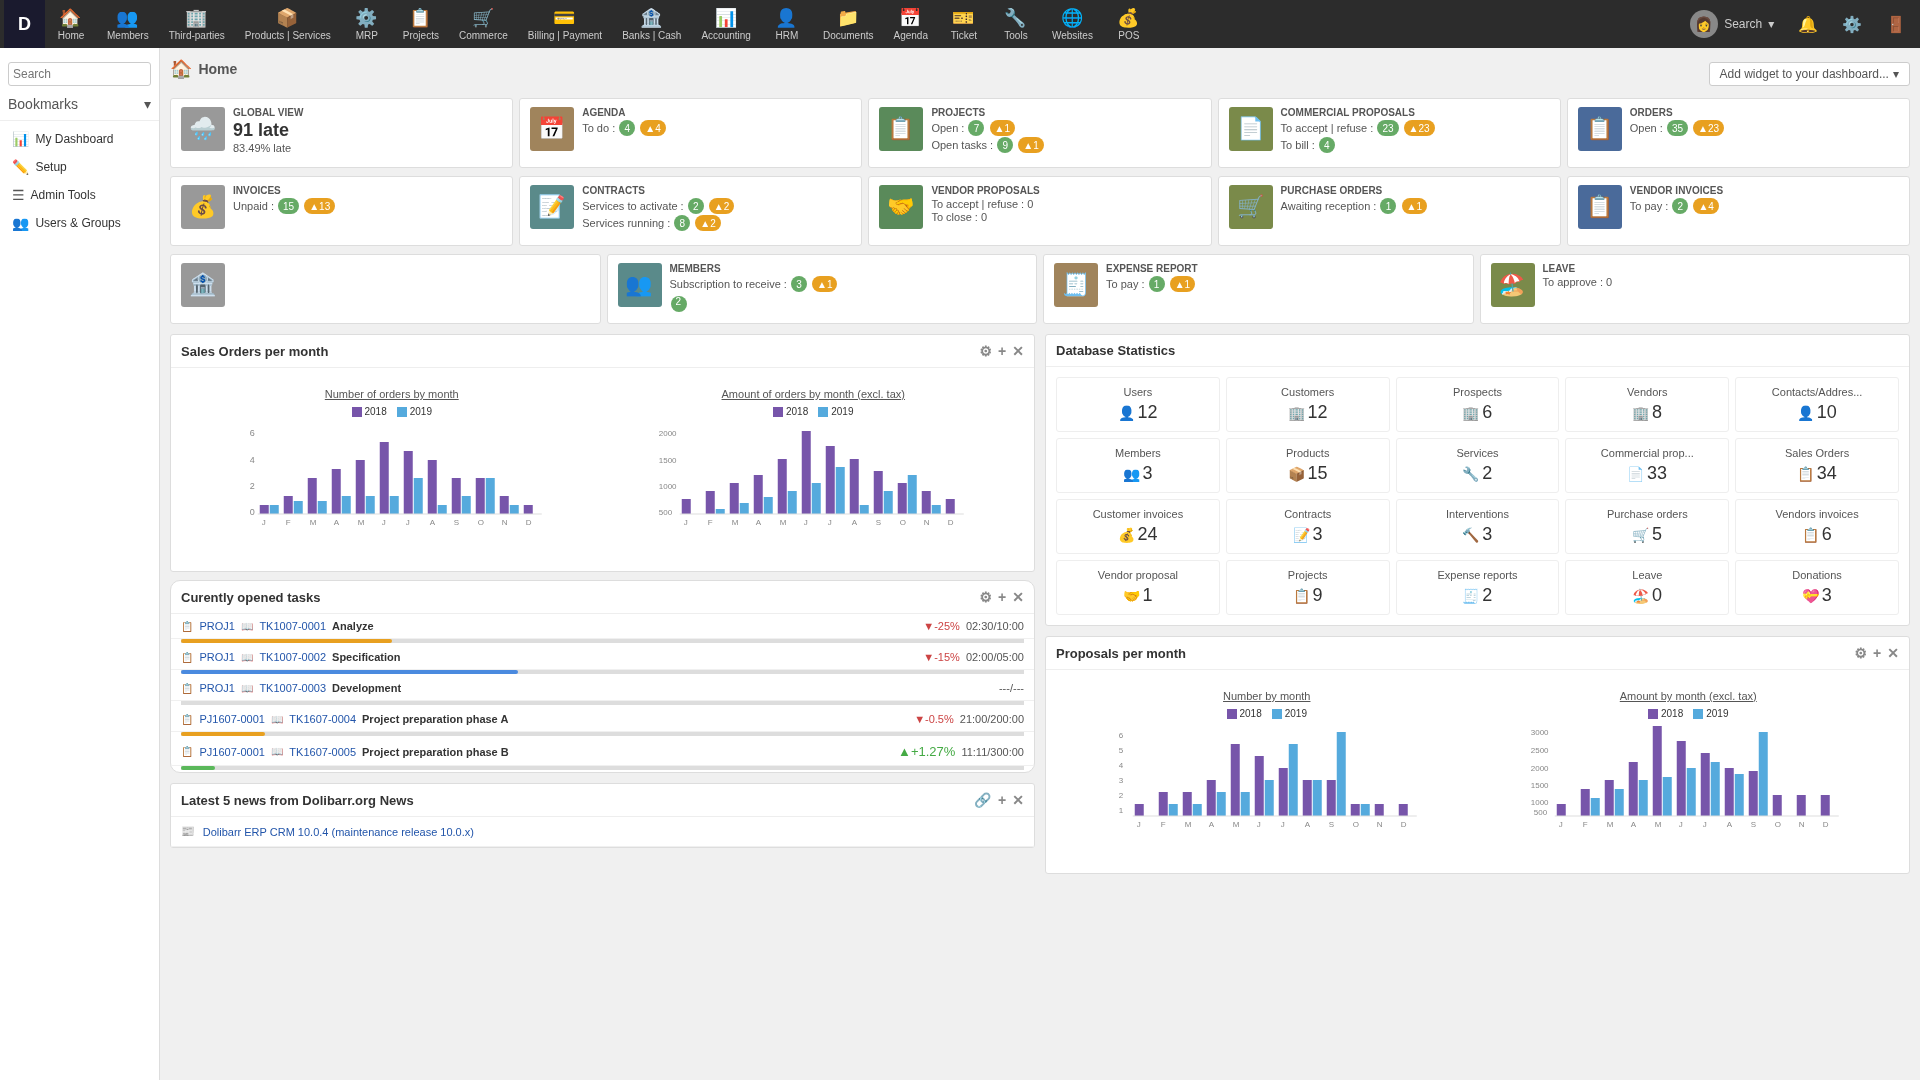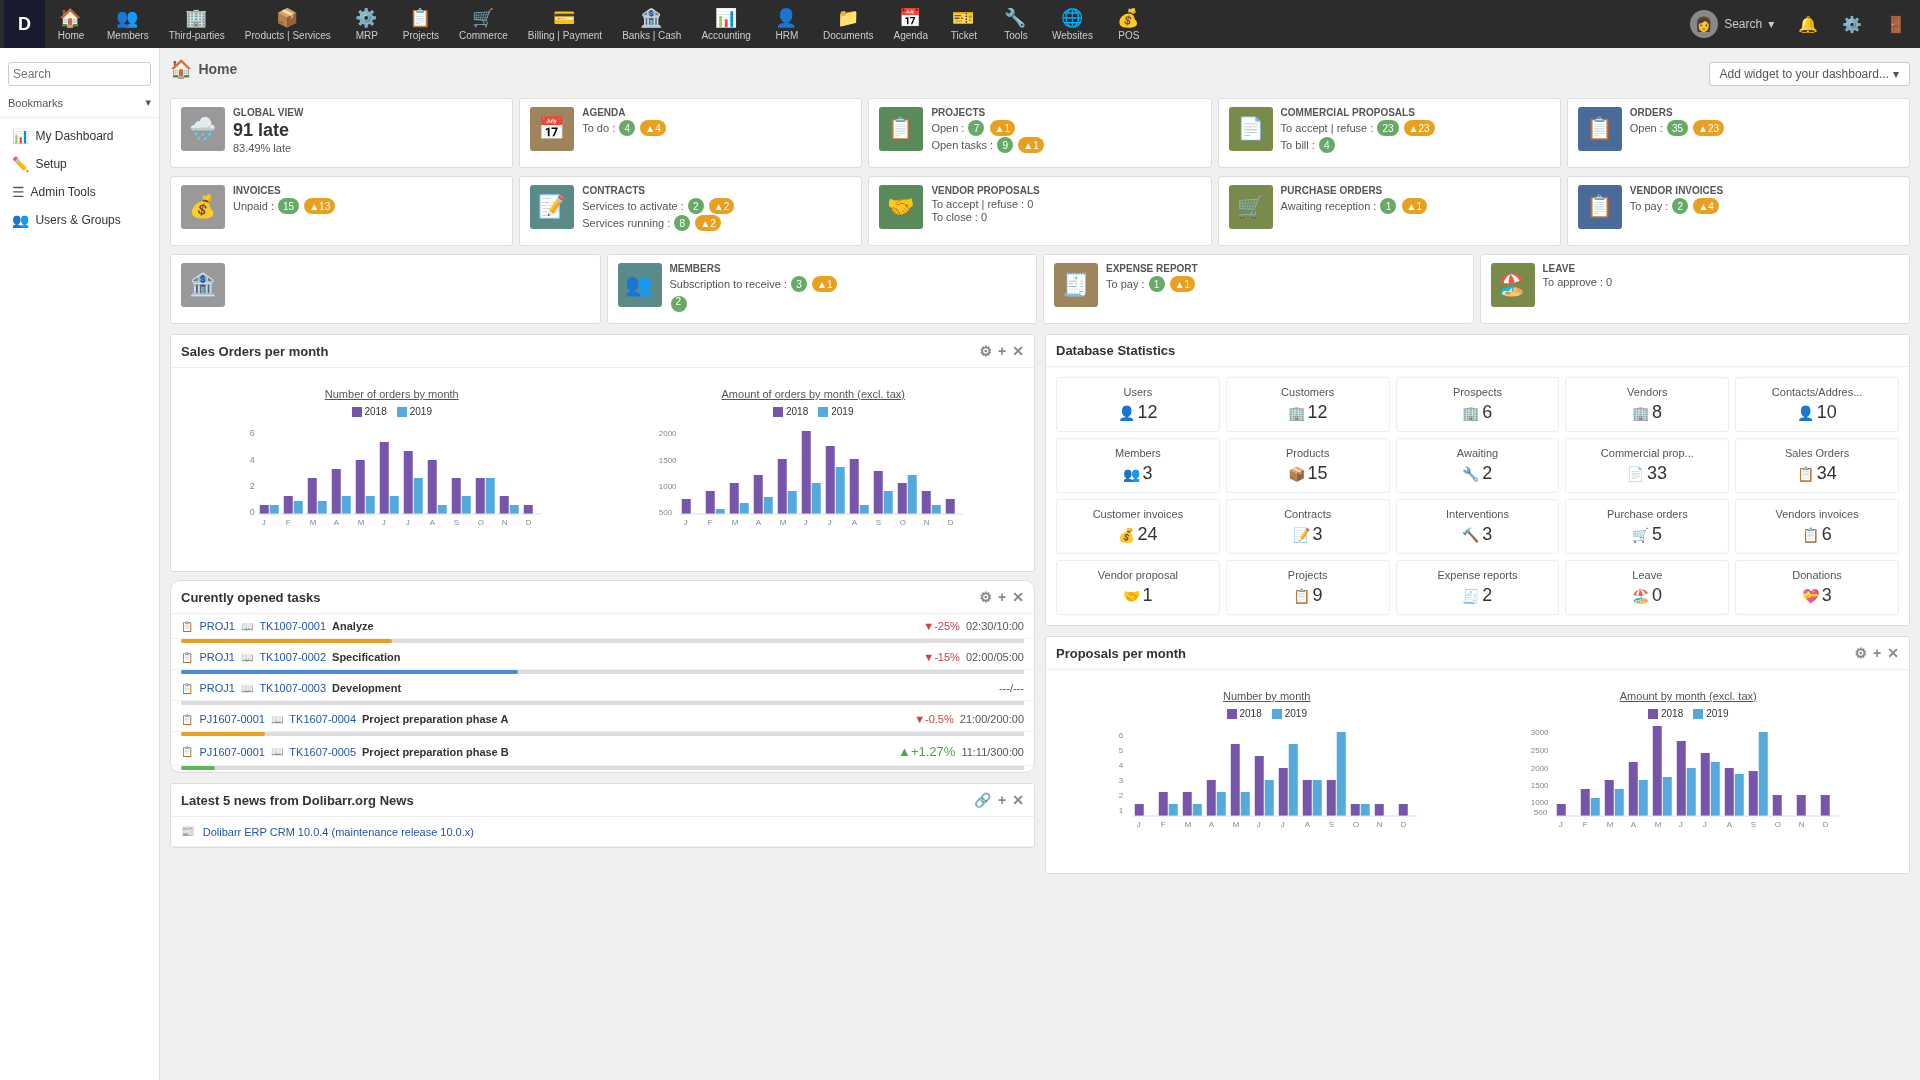--- a/index.html
+++ b/index.html
@@ -13,21 +13,21 @@
     .nav-logo { background: #1a1a2e; color: #fff; font-weight: bold; font-size: 18px; padding: 0 14px; height: 48px; display: flex; align-items: center; }
     .nav-right { margin-left: auto; display: flex; align-items: center; gap: 4px; }
     .nav-user { display: flex; align-items: center; gap: 6px; color: #ccc; padding: 0 10px; cursor: pointer; }
     .nav-user-avatar { width: 28px; height: 28px; border-radius: 50%; background: #888; display: flex; align-items: center; justify-content: center; font-size: 14px; }
 
     
     .layout { display: flex; height: calc(100vh - 48px); }
     .sidebar { width: 160px; background: #fff; border-right: 1px solid #ddd; flex-shrink: 0; padding: 8px 0; }
     .sidebar-search { padding: 6px 8px; }
     .sidebar-search input { width: 100%; border: 1px solid #ccc; border-radius: 3px; padding: 4px 4px; font-size: 12px; }
-    .sidebar-section { display: flex; align-items: center; justify-content: space-between; font-size: 11px; color: #555; padding: 4px 8px; cursor: pointer; }
+    .sidebar-section { display: flex; align-items: center; justify-content: space-between; font-size: 14px; color: #555; padding: 4px 8px; cursor: pointer; }
     .sidebar-item { display: flex; align-items: center; gap: 6px; padding: 6px 12px; cursor: pointer; font-size: 12px; color: #333; }
     .sidebar-item .s-icon { font-size: 14px; color: #555; }
     .sidebar-divider { border: none; border-top: 1px solid #eee; margin: 4px 0; }
 
     
     .main-content { flex: 1; overflow-y: auto; padding: 10px; }
 
     
     .breadcrumb { display: flex; align-items: center; gap: 6px; margin-bottom: 10px; }
     .breadcrumb-icon { font-size: 18px; color: #888; }
@@ -581,21 +581,21 @@
             </div>
             <div class="db-stat">
               <div class="db-stat-label">Members</div>
               <div class="db-stat-num"><span class="db-stat-icon">👥</span>3</div>
             </div>
             <div class="db-stat">
               <div class="db-stat-label">Products</div>
               <div class="db-stat-num"><span class="db-stat-icon">📦</span>15</div>
             </div>
             <div class="db-stat">
-              <div class="db-stat-label">Awaiting</div>
+              <div class="db-stat-label">Services</div>
               <div class="db-stat-num"><span class="db-stat-icon">🔧</span>2</div>
             </div>
             <div class="db-stat">
               <div class="db-stat-label">Commercial prop...</div>
               <div class="db-stat-num"><span class="db-stat-icon">📄</span>33</div>
             </div>
             <div class="db-stat">
               <div class="db-stat-label">Sales Orders</div>
               <div class="db-stat-num"><span class="db-stat-icon">📋</span>34</div>
             </div>

